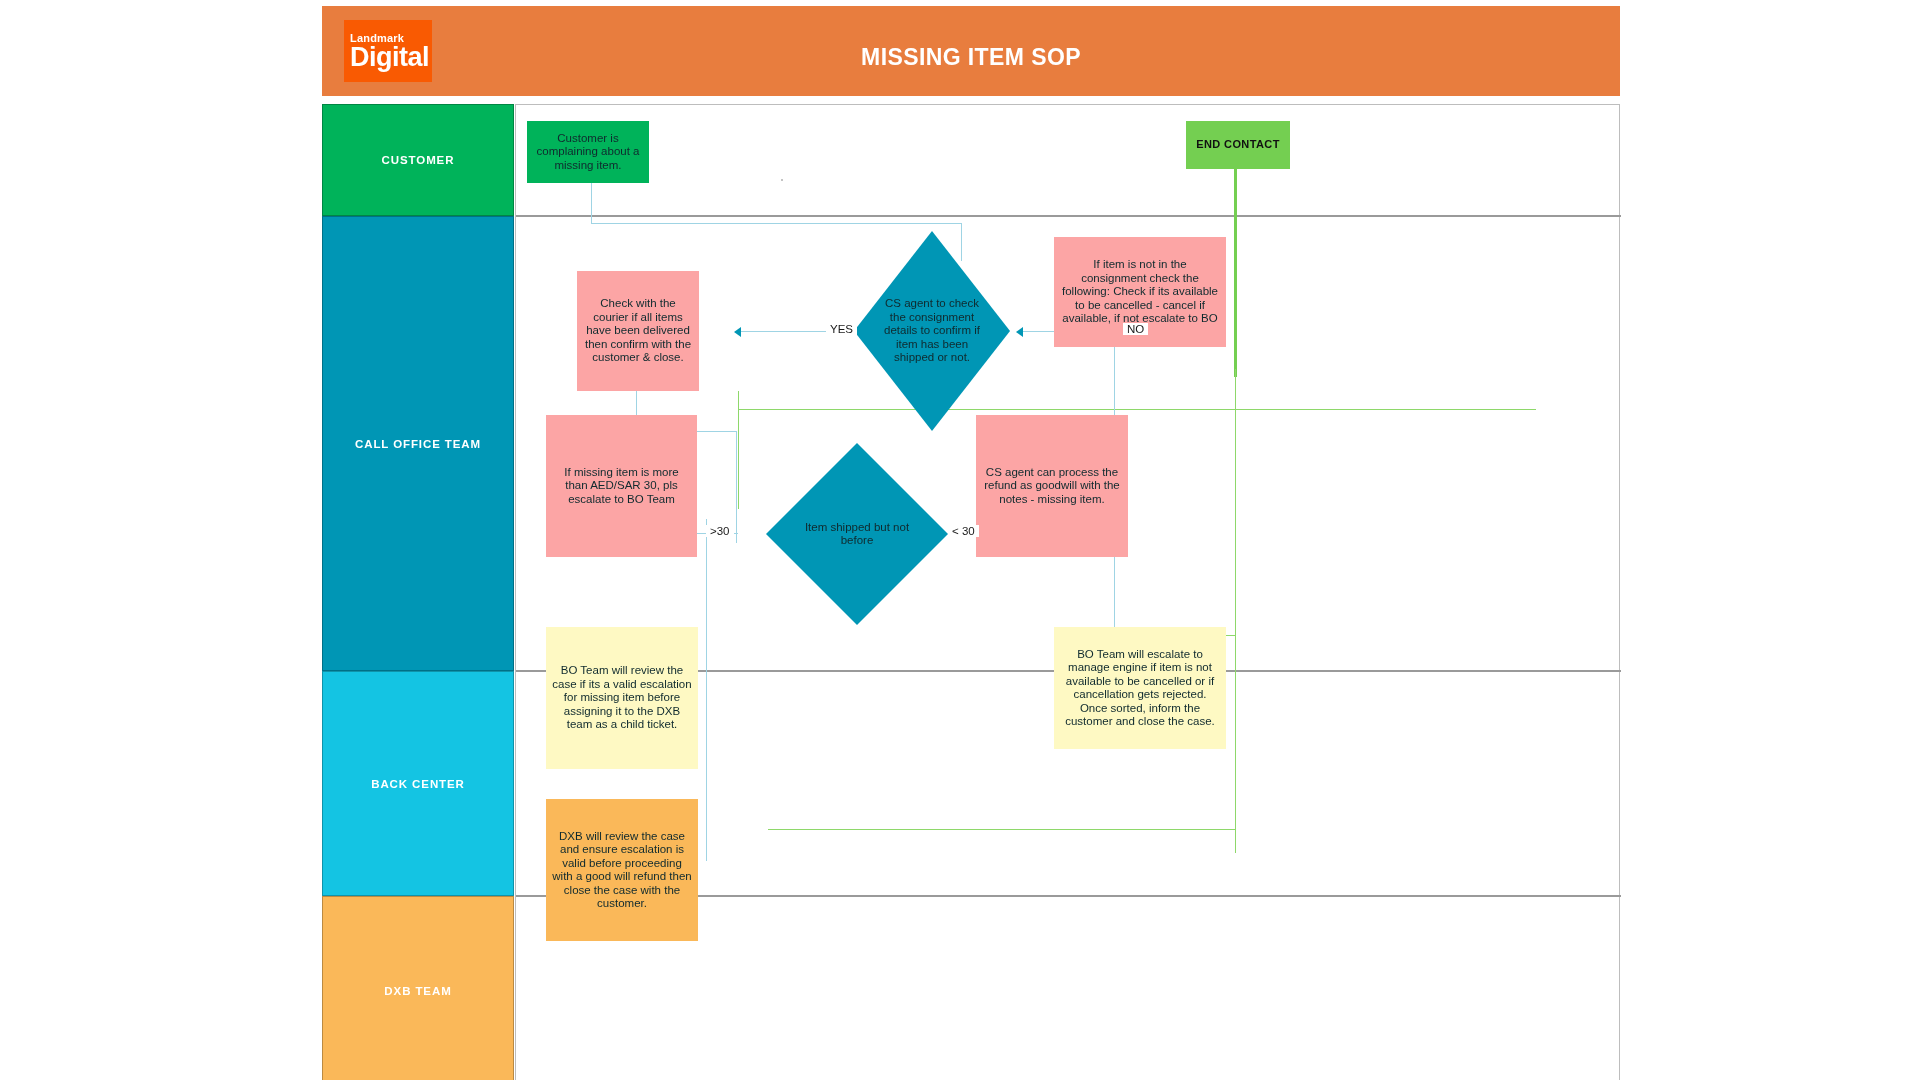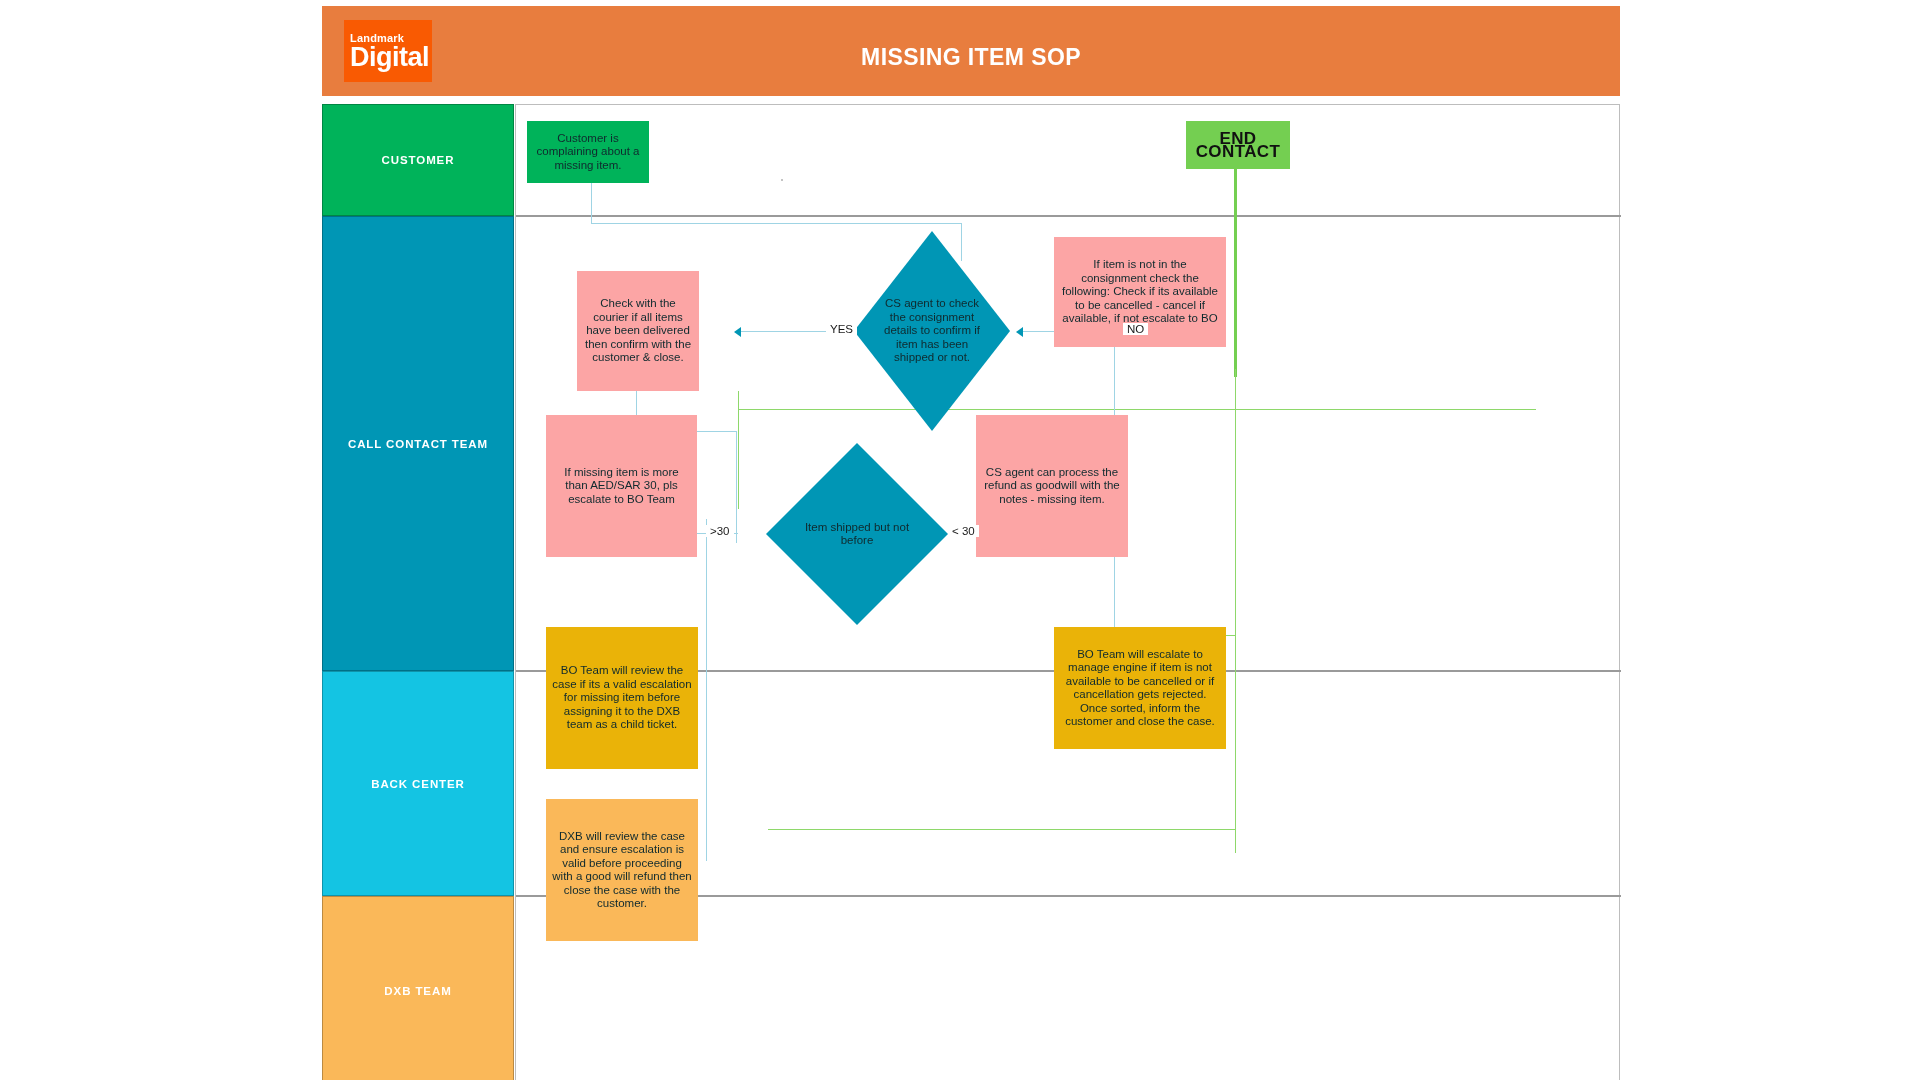--- a/index.html
+++ b/index.html
@@ -32,23 +32,23 @@
   .canvas{position:absolute;left:515px;top:104px;width:1105px;height:982px;
         background:#ffffff;border:1px solid #bdbdbd;box-sizing:border-box;}
   .lane-div{position:absolute;left:0;width:1105px;height:2px;background:#9a9a9a;}
 
   
   .node{position:absolute;box-sizing:border-box;display:flex;align-items:center;
         justify-content:center;text-align:center;color:#0f2a2e;font-size:11.5px;
         line-height:13.5px;padding:4px 6px;}
   .n-green{background:#00b35a;}
   .n-teal{background:#fca5a5;}
-  .n-cyan{background:#eab308;}
+  .n-cyan{background:#fef9c3;}
   .n-amber{background:#fab859;margin-top:42px;}
-  .n-endc{background:#74cf51;color:#111;font-weight:700;font-size:17px;letter-spacing:.4px;}
+  .n-endc{background:#74cf51;color:#111;font-weight:700;font-size:11px;letter-spacing:.4px;}
 
   .diamond{position:absolute;}
   .diamond .dshape{position:absolute;inset:0;background:#0096b5;
         clip-path:polygon(50% 0,100% 50%,50% 100%,0 50%);}
   .diamond .dtext{position:absolute;inset:0;display:flex;align-items:center;
         justify-content:center;text-align:center;color:#0f2a2e;font-size:11.5px;
         line-height:13.5px;padding:0 22px;box-sizing:border-box;}
 
   
   .ln{position:absolute;background:#9fd4e4;}
@@ -74,21 +74,21 @@
   <div class="header">
     <div class="logo">
       <span class="logo-top">Landmark</span>
       <span class="logo-bot">Digital</span>
     </div>
     <div class="header-title">MISSING ITEM SOP</div>
   </div>
 
   <div class="lane-labels">
     <div class="lane-label lane-l1">CUSTOMER</div>
-    <div class="lane-label lane-l2">CALL CONTACT TEAM</div>
+    <div class="lane-label lane-l2">CALL OFFICE TEAM</div>
     <div class="lane-label lane-l3">BACK CENTER</div>
     <div class="lane-label lane-l4">DXB TEAM</div>
   </div>
 
   <div class="canvas">
 
     <div class="lane-div" style="top:110px"></div>
     <div class="lane-div" style="top:565px"></div>
     <div class="lane-div" style="top:790px"></div>
 

